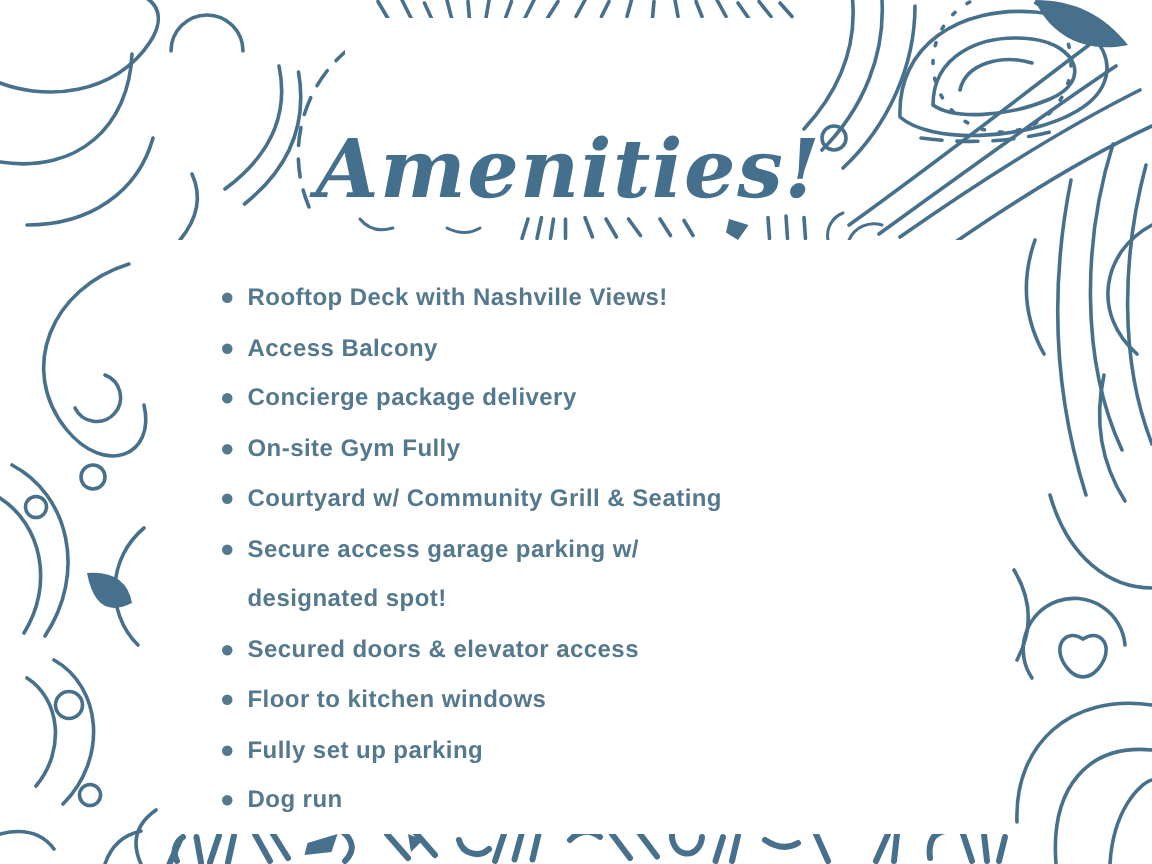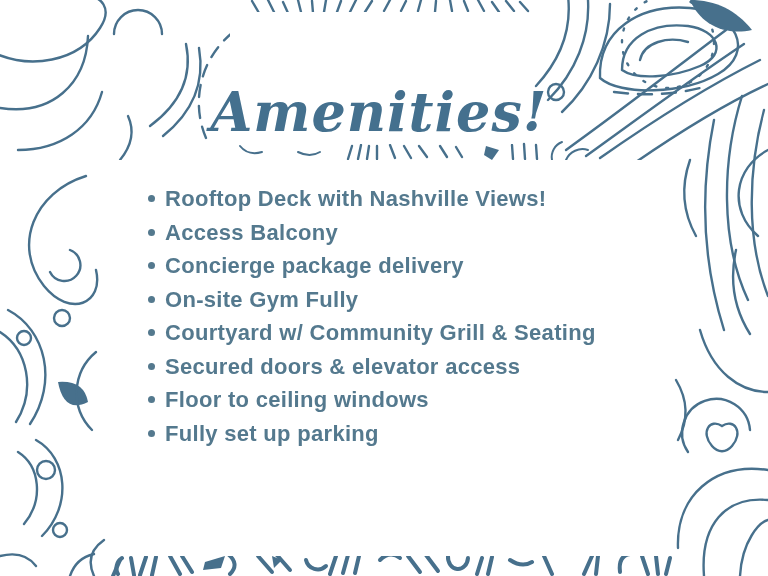--- a/index.html
+++ b/index.html
@@ -35,21 +35,21 @@
   }
   .list-panel{
     position:absolute;left:110px;top:160px;width:560px;height:396px;
     background:var(--panel-bg);border-radius:4px;
   }
   .list-panel ul{
     list-style:none;margin:0;padding:22px 0 0 38px;
   }
   .list-panel li{
     position:relative;padding-left:17px;
-    font-size:22px;font-weight:600;letter-spacing:.3px;
+    font-size:16px;font-weight:600;letter-spacing:.3px;
     color:var(--list-text);line-height:33.5px;
     white-space:pre-line;
   }
   .list-panel li::before{
     content:"";position:absolute;left:0;top:13px;width:7px;height:7px;
     border-radius:50%;background:var(--list-text);
   }
 </style>
 </head>
 <body>
@@ -151,20 +151,23 @@
     <h1>Amenities!</h1>
   </div>
 
   <div class="list-panel">
     <ul>
         <li>Rooftop Deck with Nashville Views!</li>
         <li>Access Balcony</li>
         <li>Concierge package delivery</li>
         <li>On-site Gym Fully</li>
         <li>Courtyard w/ Community Grill &amp; Seating</li>
+        <li>Secure access garage parking w/
+designated spot!</li>
         <li>Secured doors &amp; elevator access</li>
-        <li>Floor to ceiling windows</li>
+        <li>Floor to kitchen windows</li>
         <li>Fully set up parking</li>
+        <li>Dog run</li>
       </ul>
 
   </div>
 
 </div>
 
 </body></html>

